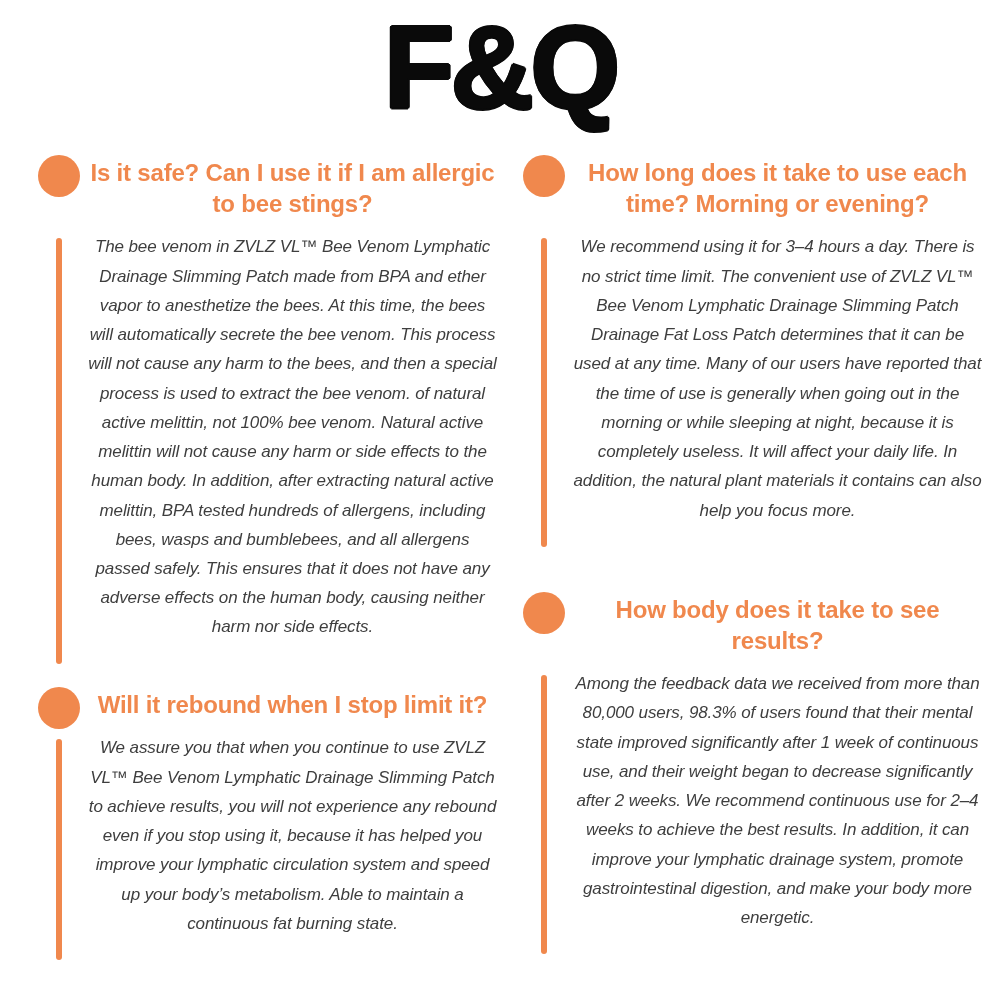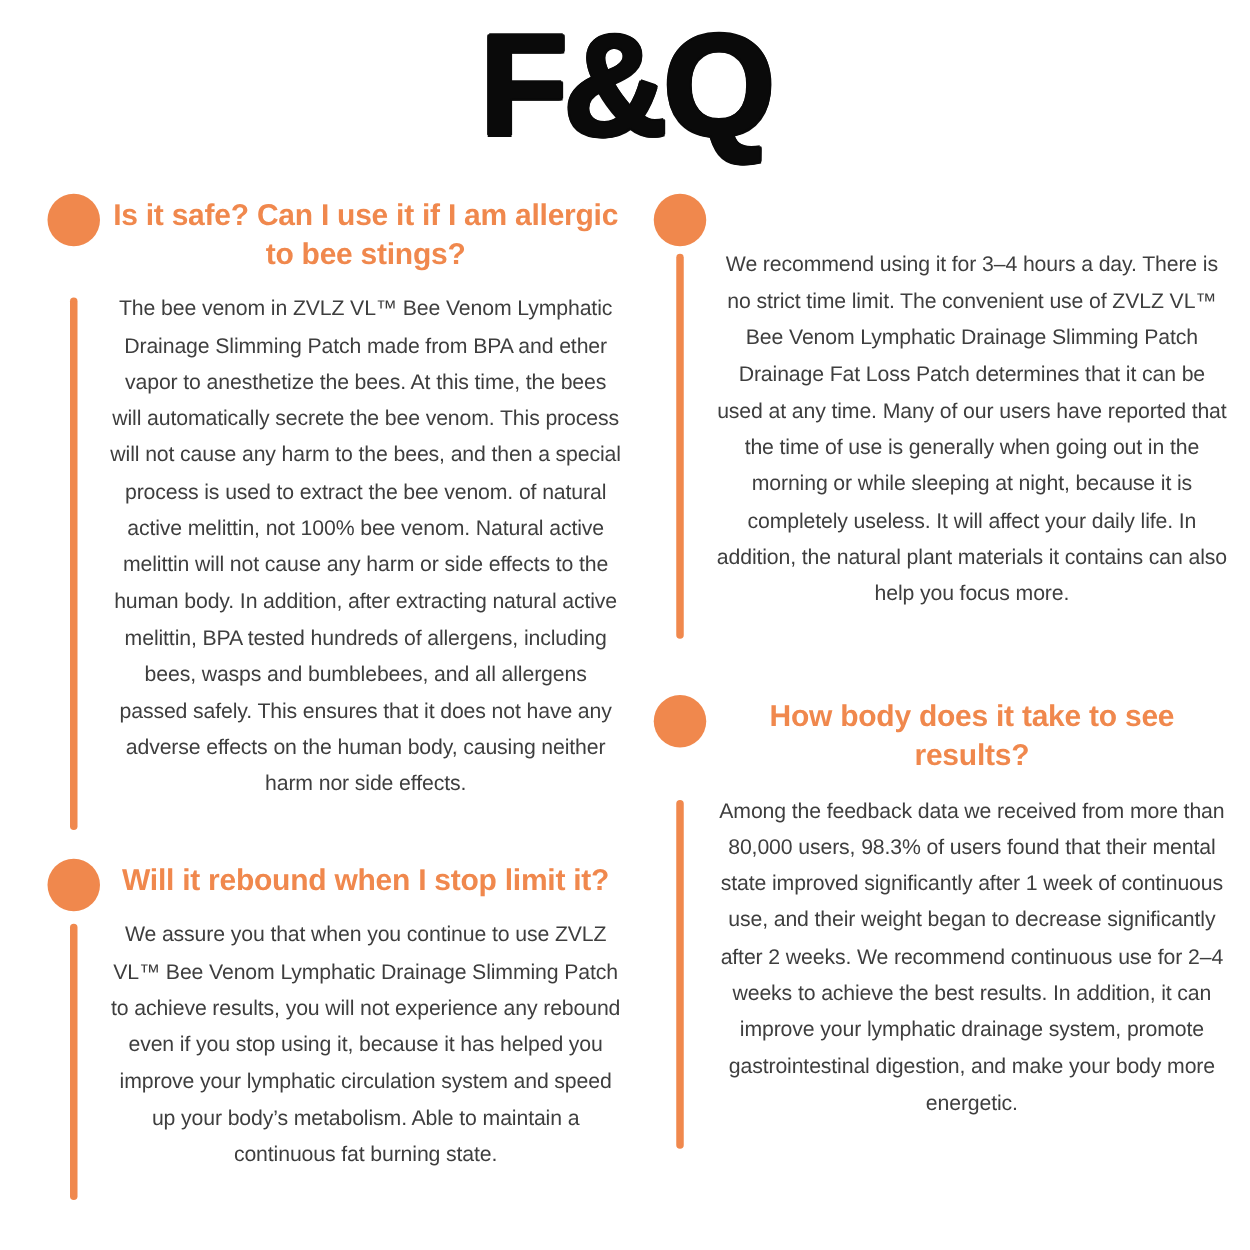--- a/index.html
+++ b/index.html
@@ -82,20 +82,21 @@
     margin-top: 6px;
   }
   .answer {
     grid-column: 2; grid-row: 2;
     font-size: 17px;
     line-height: 1.72;
     color: var(--body-text);
     margin: 0;
     padding-bottom: 22px;
     letter-spacing: -0.1px;
+    font-style: italic;
   }
   .sec-1 { margin-bottom: 26px; }
   .sec-3 { margin-bottom: 48px; }
 </style>
 </head>
 <body>
 
 <div class="page">
 
   <div class="header">
@@ -119,20 +120,21 @@
         <span class="vline"></span>
         <p class="answer">We assure you that when you continue to use ZVLZ VL™ Bee Venom Lymphatic Drainage Slimming Patch to achieve results, you will not experience any rebound even if you stop using it, because it has helped you improve your lymphatic circulation system and speed up your body’s metabolism. Able to maintain a continuous fat burning state.</p>
       </div>
 
     </div>
 
     <div class="faq-col">
 
       <div class="faq-section sec-3">
         <span class="dot"></span>
+        <h3 class="question">How long does it take to use each time? Morning or evening?</h3>
         <span class="vline"></span>
         <p class="answer">We recommend using it for 3–4 hours a day. There is no strict time limit. The convenient use of ZVLZ VL™ Bee Venom Lymphatic Drainage Slimming Patch Drainage Fat Loss Patch determines that it can be used at any time. Many of our users have reported that the time of use is generally when going out in the morning or while sleeping at night, because it is completely useless. It will affect your daily life. In addition, the natural plant materials it contains can also help you focus more.</p>
       </div>
 
       <div class="faq-section sec-4">
         <span class="dot"></span>
         <h3 class="question">How body does it take to see results?</h3>
         <span class="vline"></span>
         <p class="answer">Among the feedback data we received from more than 80,000 users, 98.3% of users found that their mental state improved significantly after 1 week of continuous use, and their weight began to decrease significantly after 2 weeks. We recommend continuous use for 2–4 weeks to achieve the best results. In addition, it can improve your lymphatic drainage system, promote gastrointestinal digestion, and make your body more energetic.</p>
       </div>

